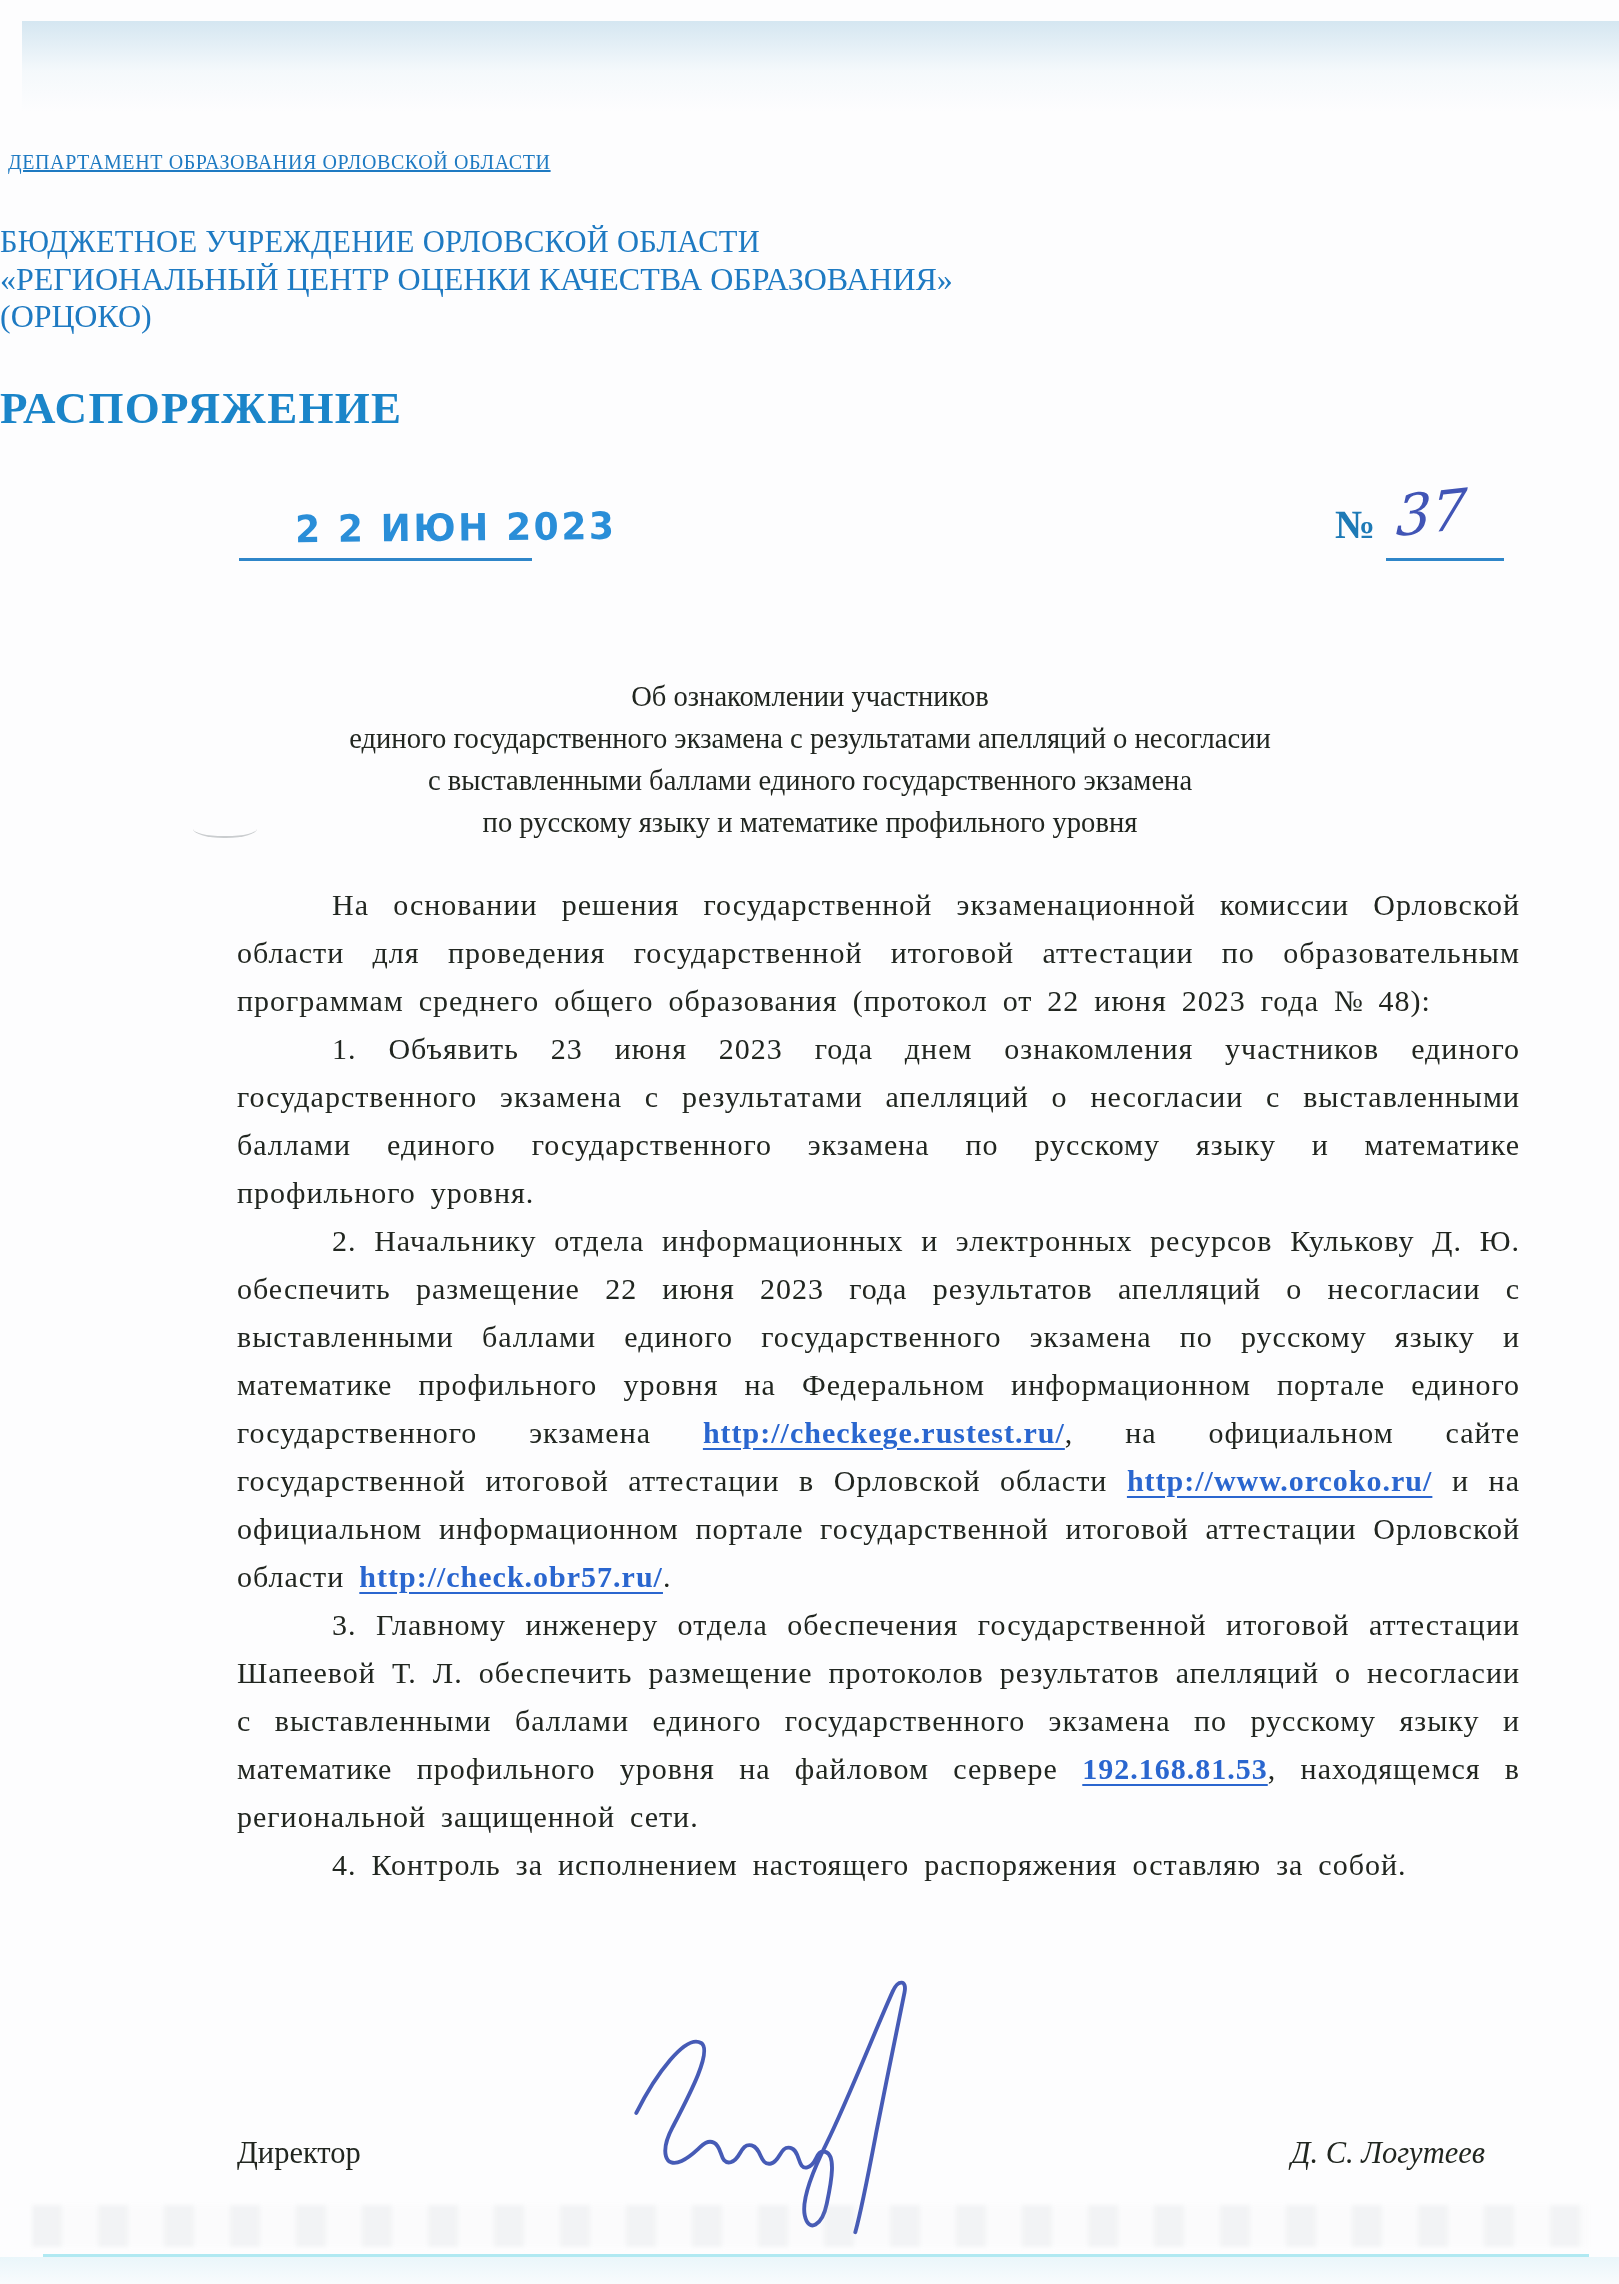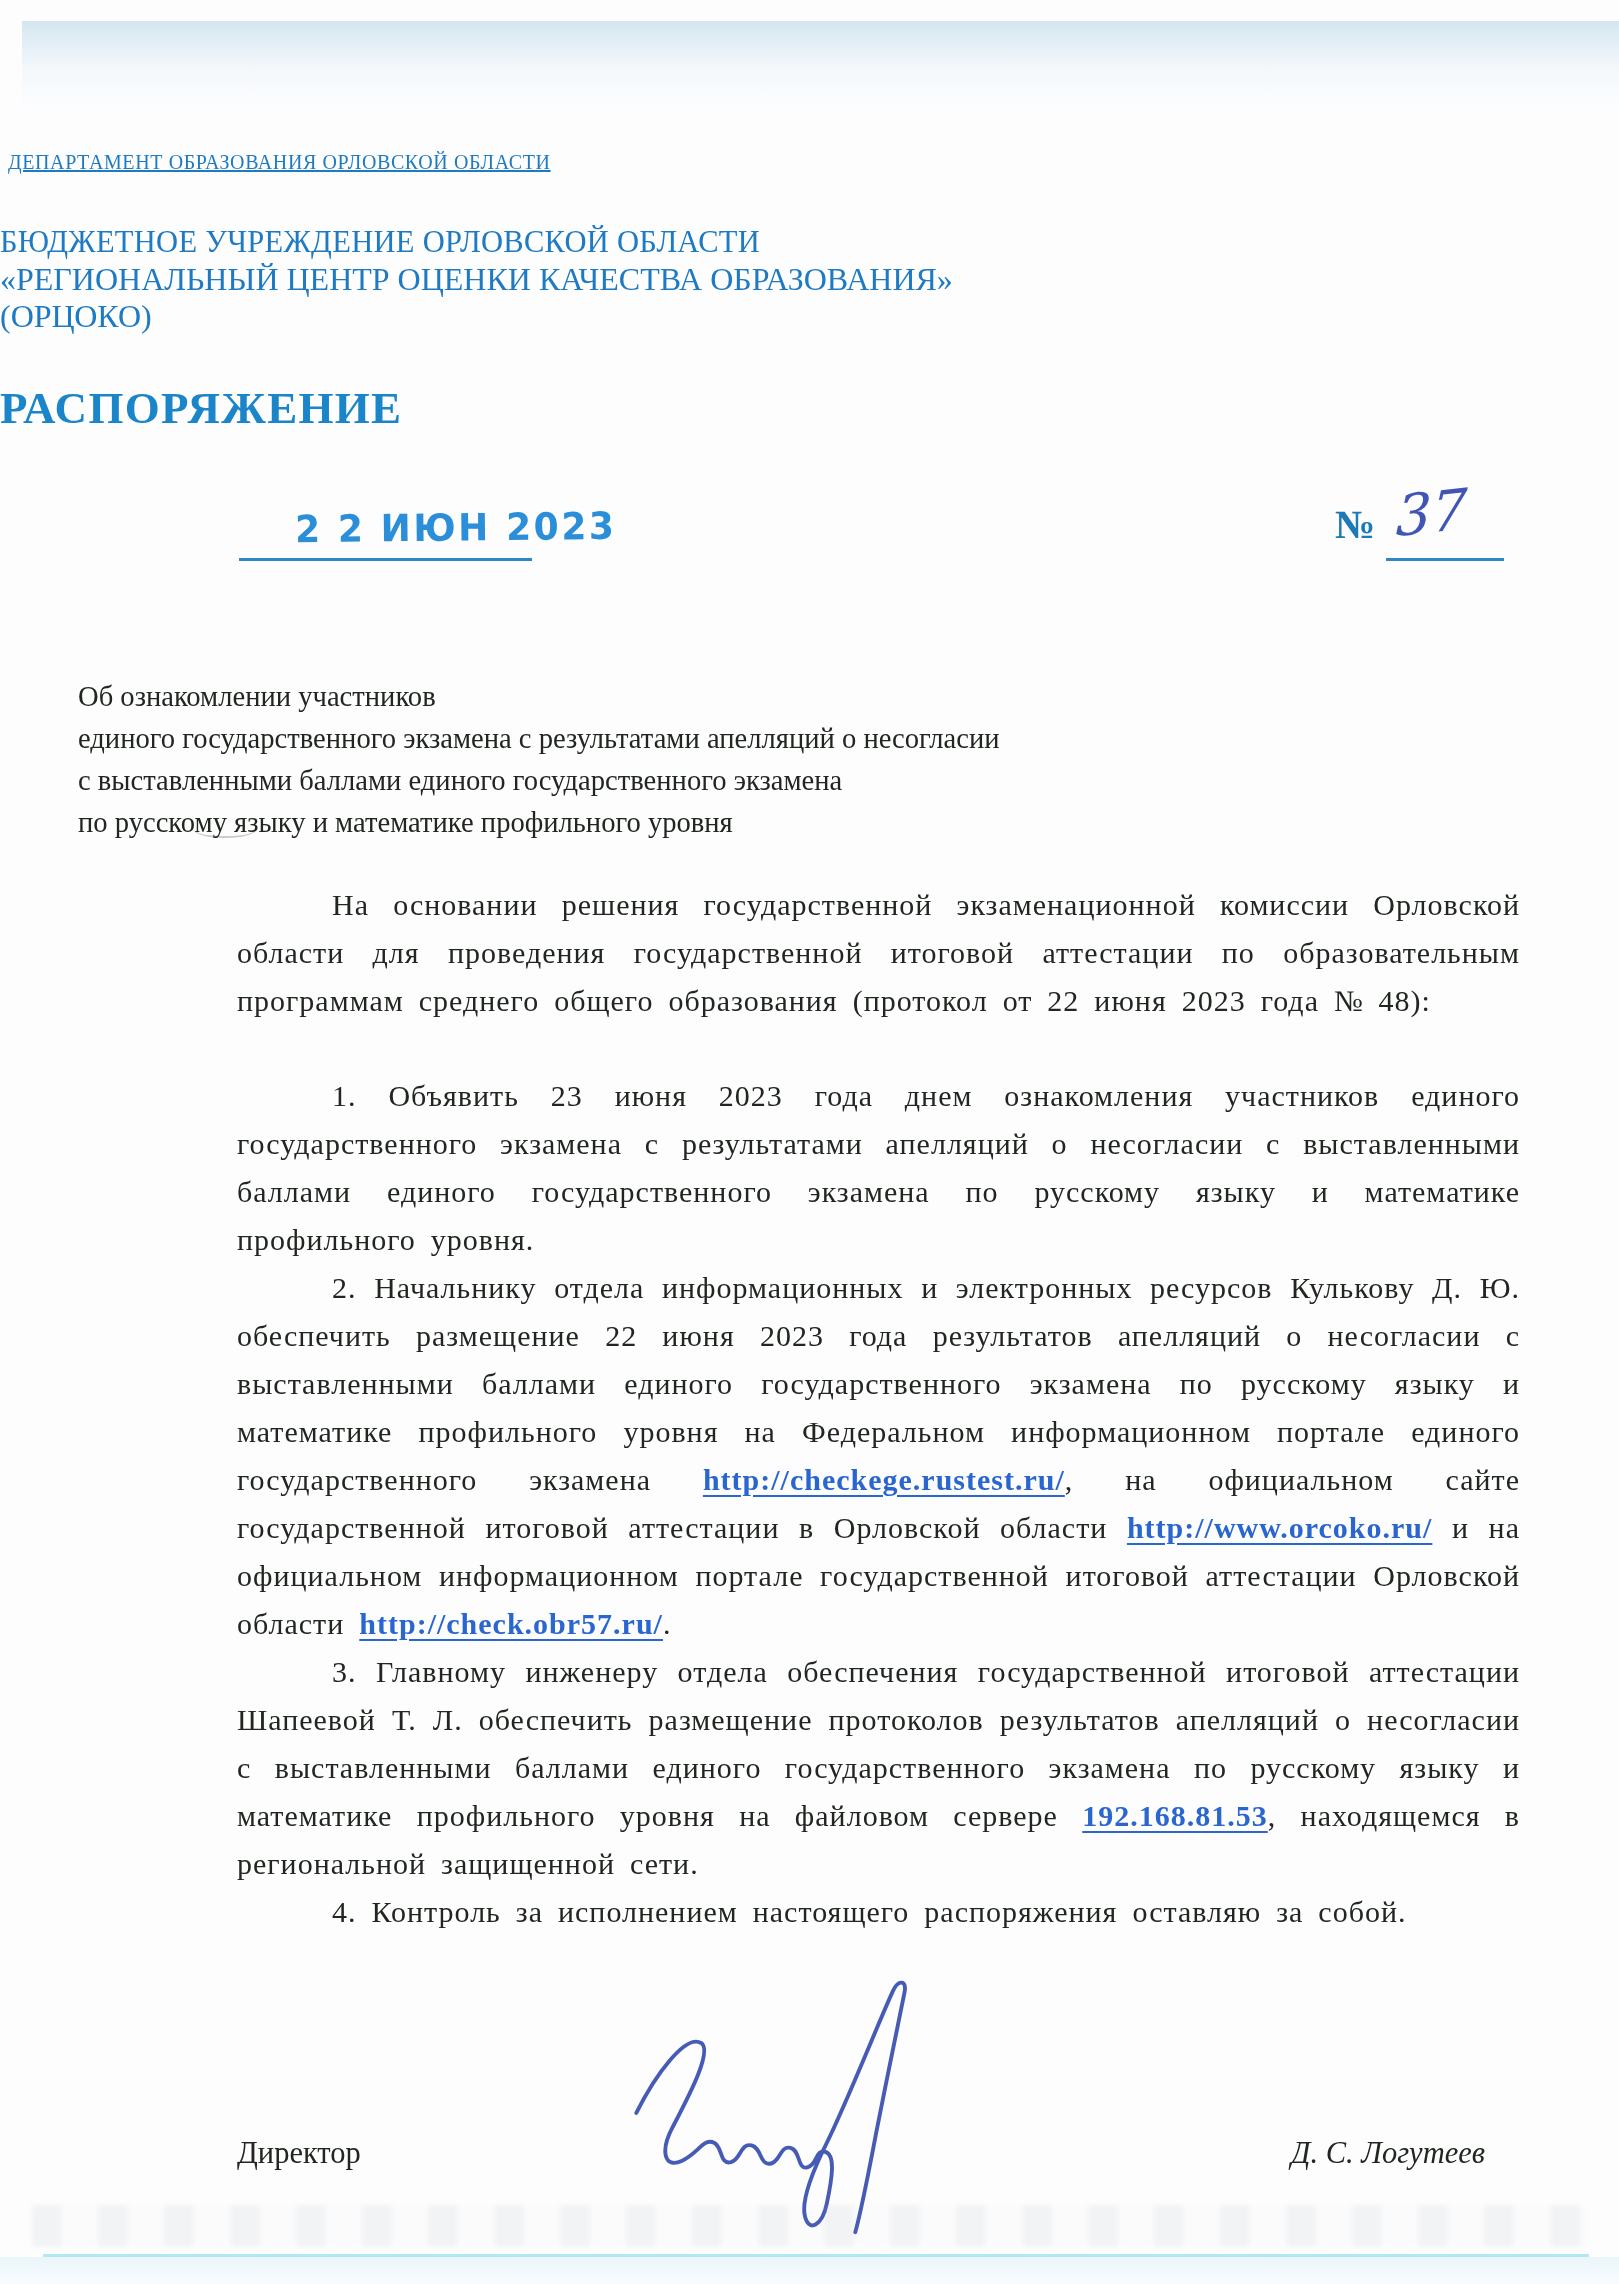--- a/index.html
+++ b/index.html
@@ -34,29 +34,29 @@
     font-family:"DejaVu Sans", sans-serif;font-weight:bold;font-size:36px;letter-spacing:2.6px;
     color:var(--stamp-blue);transform:rotate(-0.6deg) scaleY(1.04);white-space:nowrap;}
   .date-underline{position:absolute;left:239px;top:558px;width:293px;height:3.2px;background:var(--rule-blue);}
   .number-label{position:absolute;left:1335px;top:501px;font-size:40px;font-weight:bold;color:var(--number-label-blue);}
   .number-value{position:absolute;left:1396px;top:480px;font-size:56px;font-style:italic;
     font-family:"DejaVu Serif", serif;color:var(--ink-blue);transform:rotate(-6deg) skewX(-8deg);}
   .number-underline{position:absolute;left:1386px;top:558px;width:118px;height:3.2px;background:var(--rule-blue);}
   .city{position:absolute;left:0;top:561px;width:100%;text-align:center;font-size:31px;color:var(--city-blue);}
 
   
-  .doc-title{position:absolute;left:78px;top:676px;width:1464px;
+  .doc-title{position:absolute;left:78px;top:676px;width:1464px;text-align:center;
     font-size:28.6px;line-height:42px;color:var(--body-text);}
 
   
   .doc-body{position:absolute;left:237px;top:881px;width:1283px;
     font-size:30px;line-height:48px;text-align:justify;letter-spacing:1px;word-spacing:6.5px;
     color:var(--body-text);}
   .doc-body p{margin:0;text-indent:95px;}
-  .doc-body p.gap-after{margin-bottom:47px;}
+  .doc-body p.gap-after{}
   .doc-link{color:var(--link-blue);text-decoration:underline;text-decoration-thickness:2.3px;text-underline-offset:4.5px;font-weight:bold;}
 
   
   .sig-position{position:absolute;left:237px;top:2136px;font-size:30.5px;}
   .sig-name{position:absolute;right:135px;top:2136px;font-size:30.5px;font-style:italic;}
   .signature-svg{position:absolute;left:574px;top:1951px;}
 </style>
 </head>
 <body>
 

